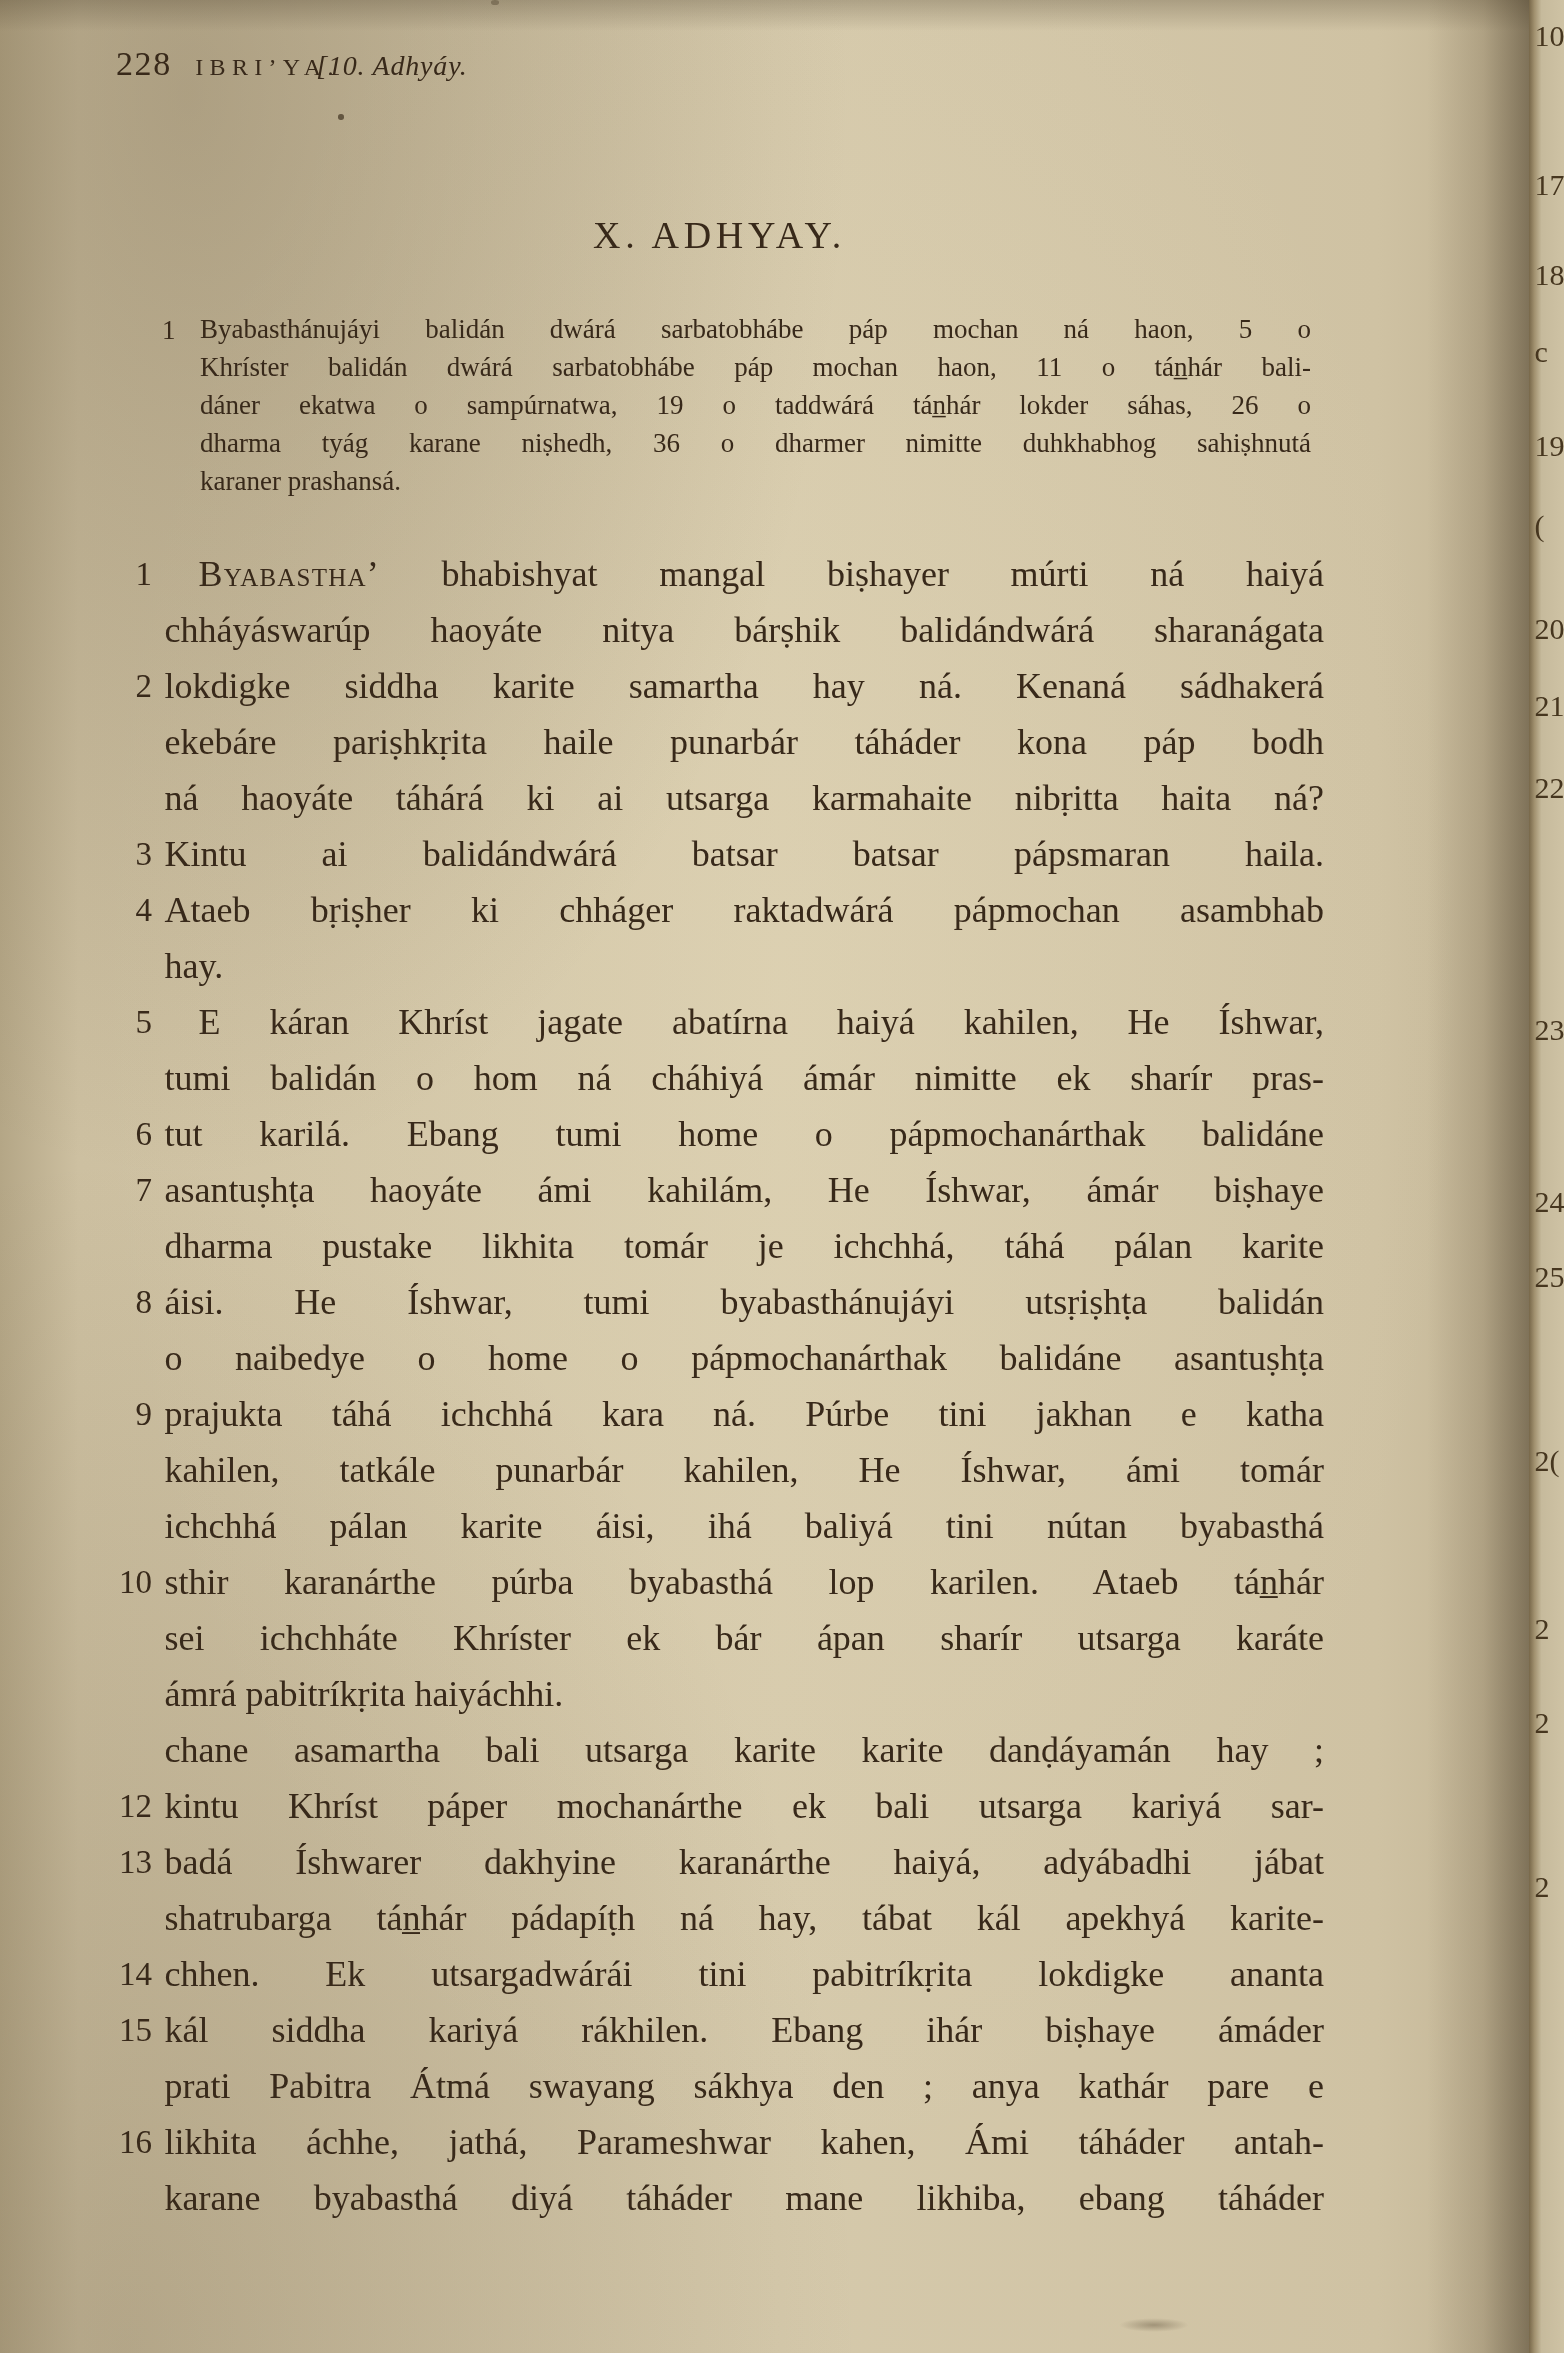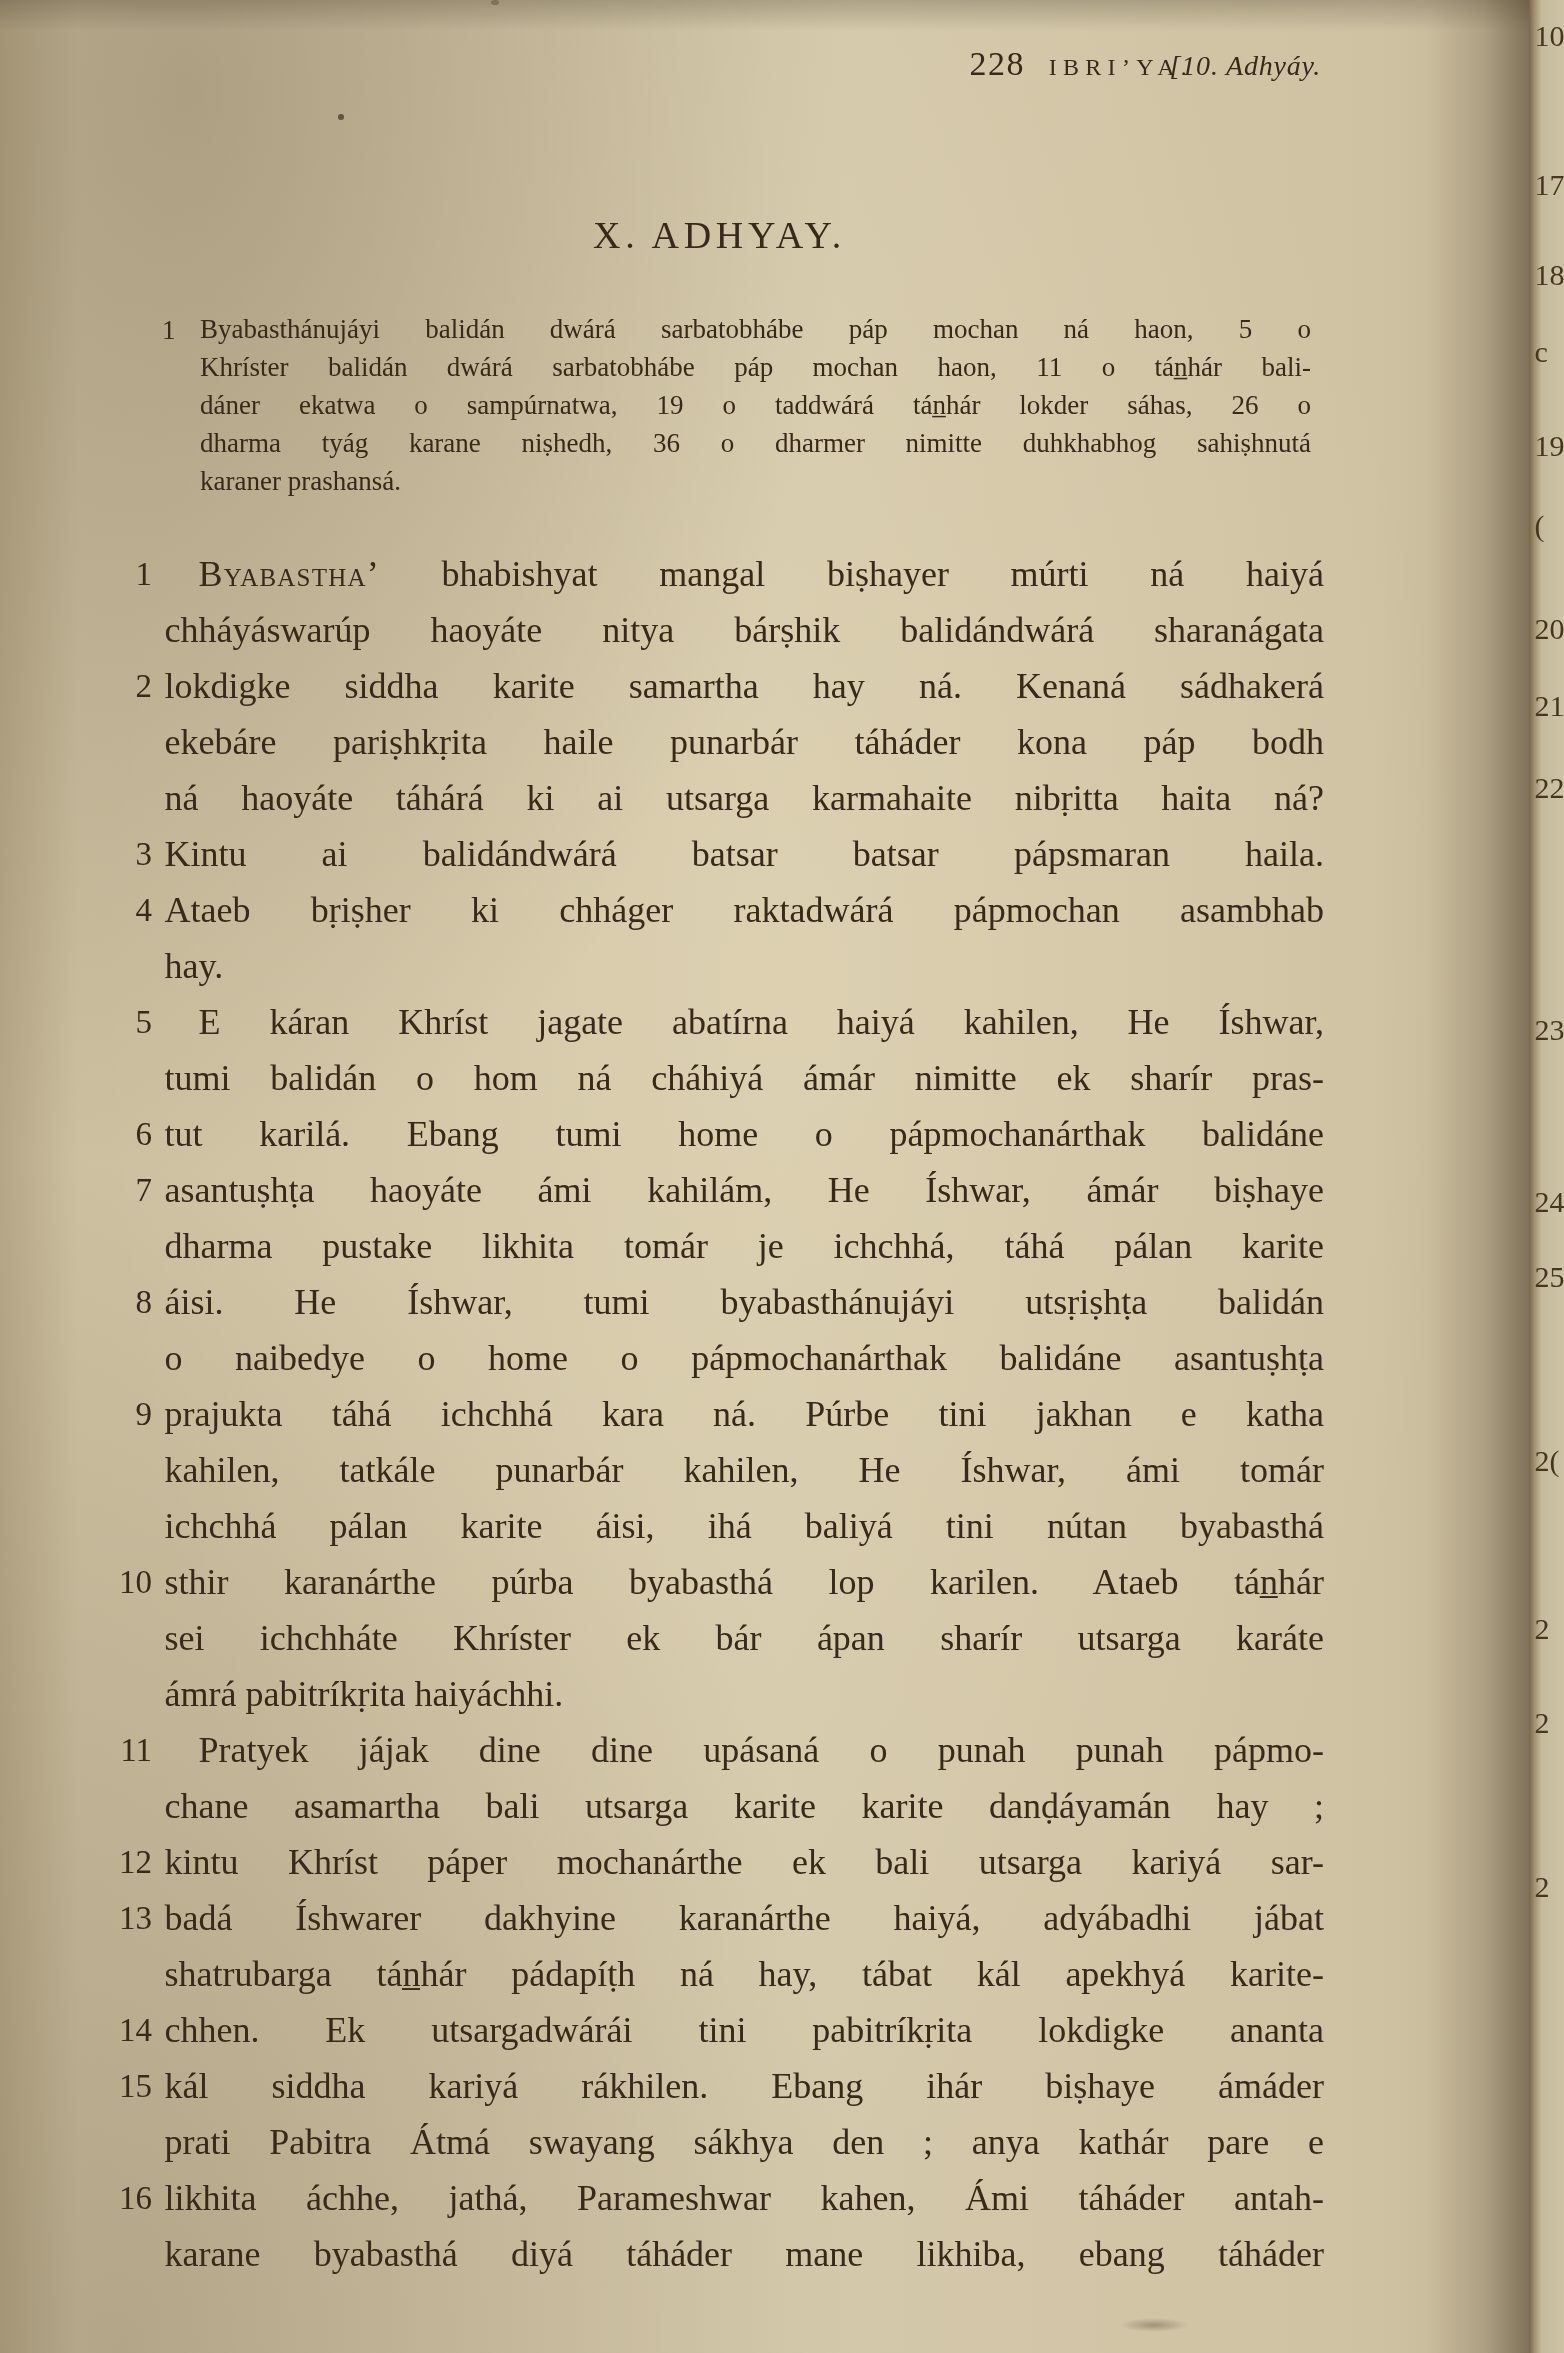--- a/index.html
+++ b/index.html
@@ -13,21 +13,21 @@
       linear-gradient(to bottom, rgba(70,58,38,.28) 0px, rgba(70,58,38,0) 31px),
       radial-gradient(ellipse at 12% 4%, rgba(96,80,54,.30), rgba(0,0,0,0) 34%),
       radial-gradient(ellipse at 50% 42%, rgba(236,225,192,.30), rgba(0,0,0,0) 62%),
       radial-gradient(ellipse at 8% 100%, rgba(96,80,54,.24), rgba(0,0,0,0) 36%),
       linear-gradient(to right, #b4a686 0%, #cdc0a1 5%, #d5c9ab 50%, #cfc2a3 88%, #bdaf8f 100%),
       #cfc3a5;
   }
   
   .hdr {
     position:absolute; left:116px; top:45px; width:1205px;
-    display:flex; justify-content:flex-end; align-items:baseline;
+    display:flex; justify-content:flex-start; align-items:baseline;
   }
   .hdr-num   { font-size:34px; letter-spacing:1.6px; }
   .hdr-title { font-size:24px; letter-spacing:6.3px; transform:translateX(23.5px); }
   .hdr-ref   { font-size:28px; font-style:italic; letter-spacing:0.8px; }
   
   .title {
     position:absolute; left:117px; top:213px; width:1205px;
     text-align:center; font-size:38px; letter-spacing:4.7px;
   }
   
@@ -172,24 +172,20 @@
           <span class="vnum">10</span>
           <span class="t">sthir karanárthe púrba byabasthá lop karilen.  Ataeb tán̲hár</span>
         </div>
         <div class="line">
           <span class="vnum"></span>
           <span class="t">sei ichchháte Khríster ek bár ápan sharír utsarga karáte</span>
         </div>
         <div class="line end">
           <span class="vnum"></span>
           <span class="t">ámrá pabitríkṛita haiyáchhi.</span>
-        </div>
-        <div class="line ind">
-          <span class="vnum">11</span>
-          <span class="t">Pratyek jájak dine dine upásaná o punah punah pápmo-</span>
         </div>
         <div class="line">
           <span class="vnum"></span>
           <span class="t">chane asamartha bali utsarga karite karite danḍáyamán hay ;</span>
         </div>
         <div class="line">
           <span class="vnum">12</span>
           <span class="t">kintu Khríst páper mochanárthe ek bali utsarga kariyá sar-</span>
         </div>
         <div class="line">

